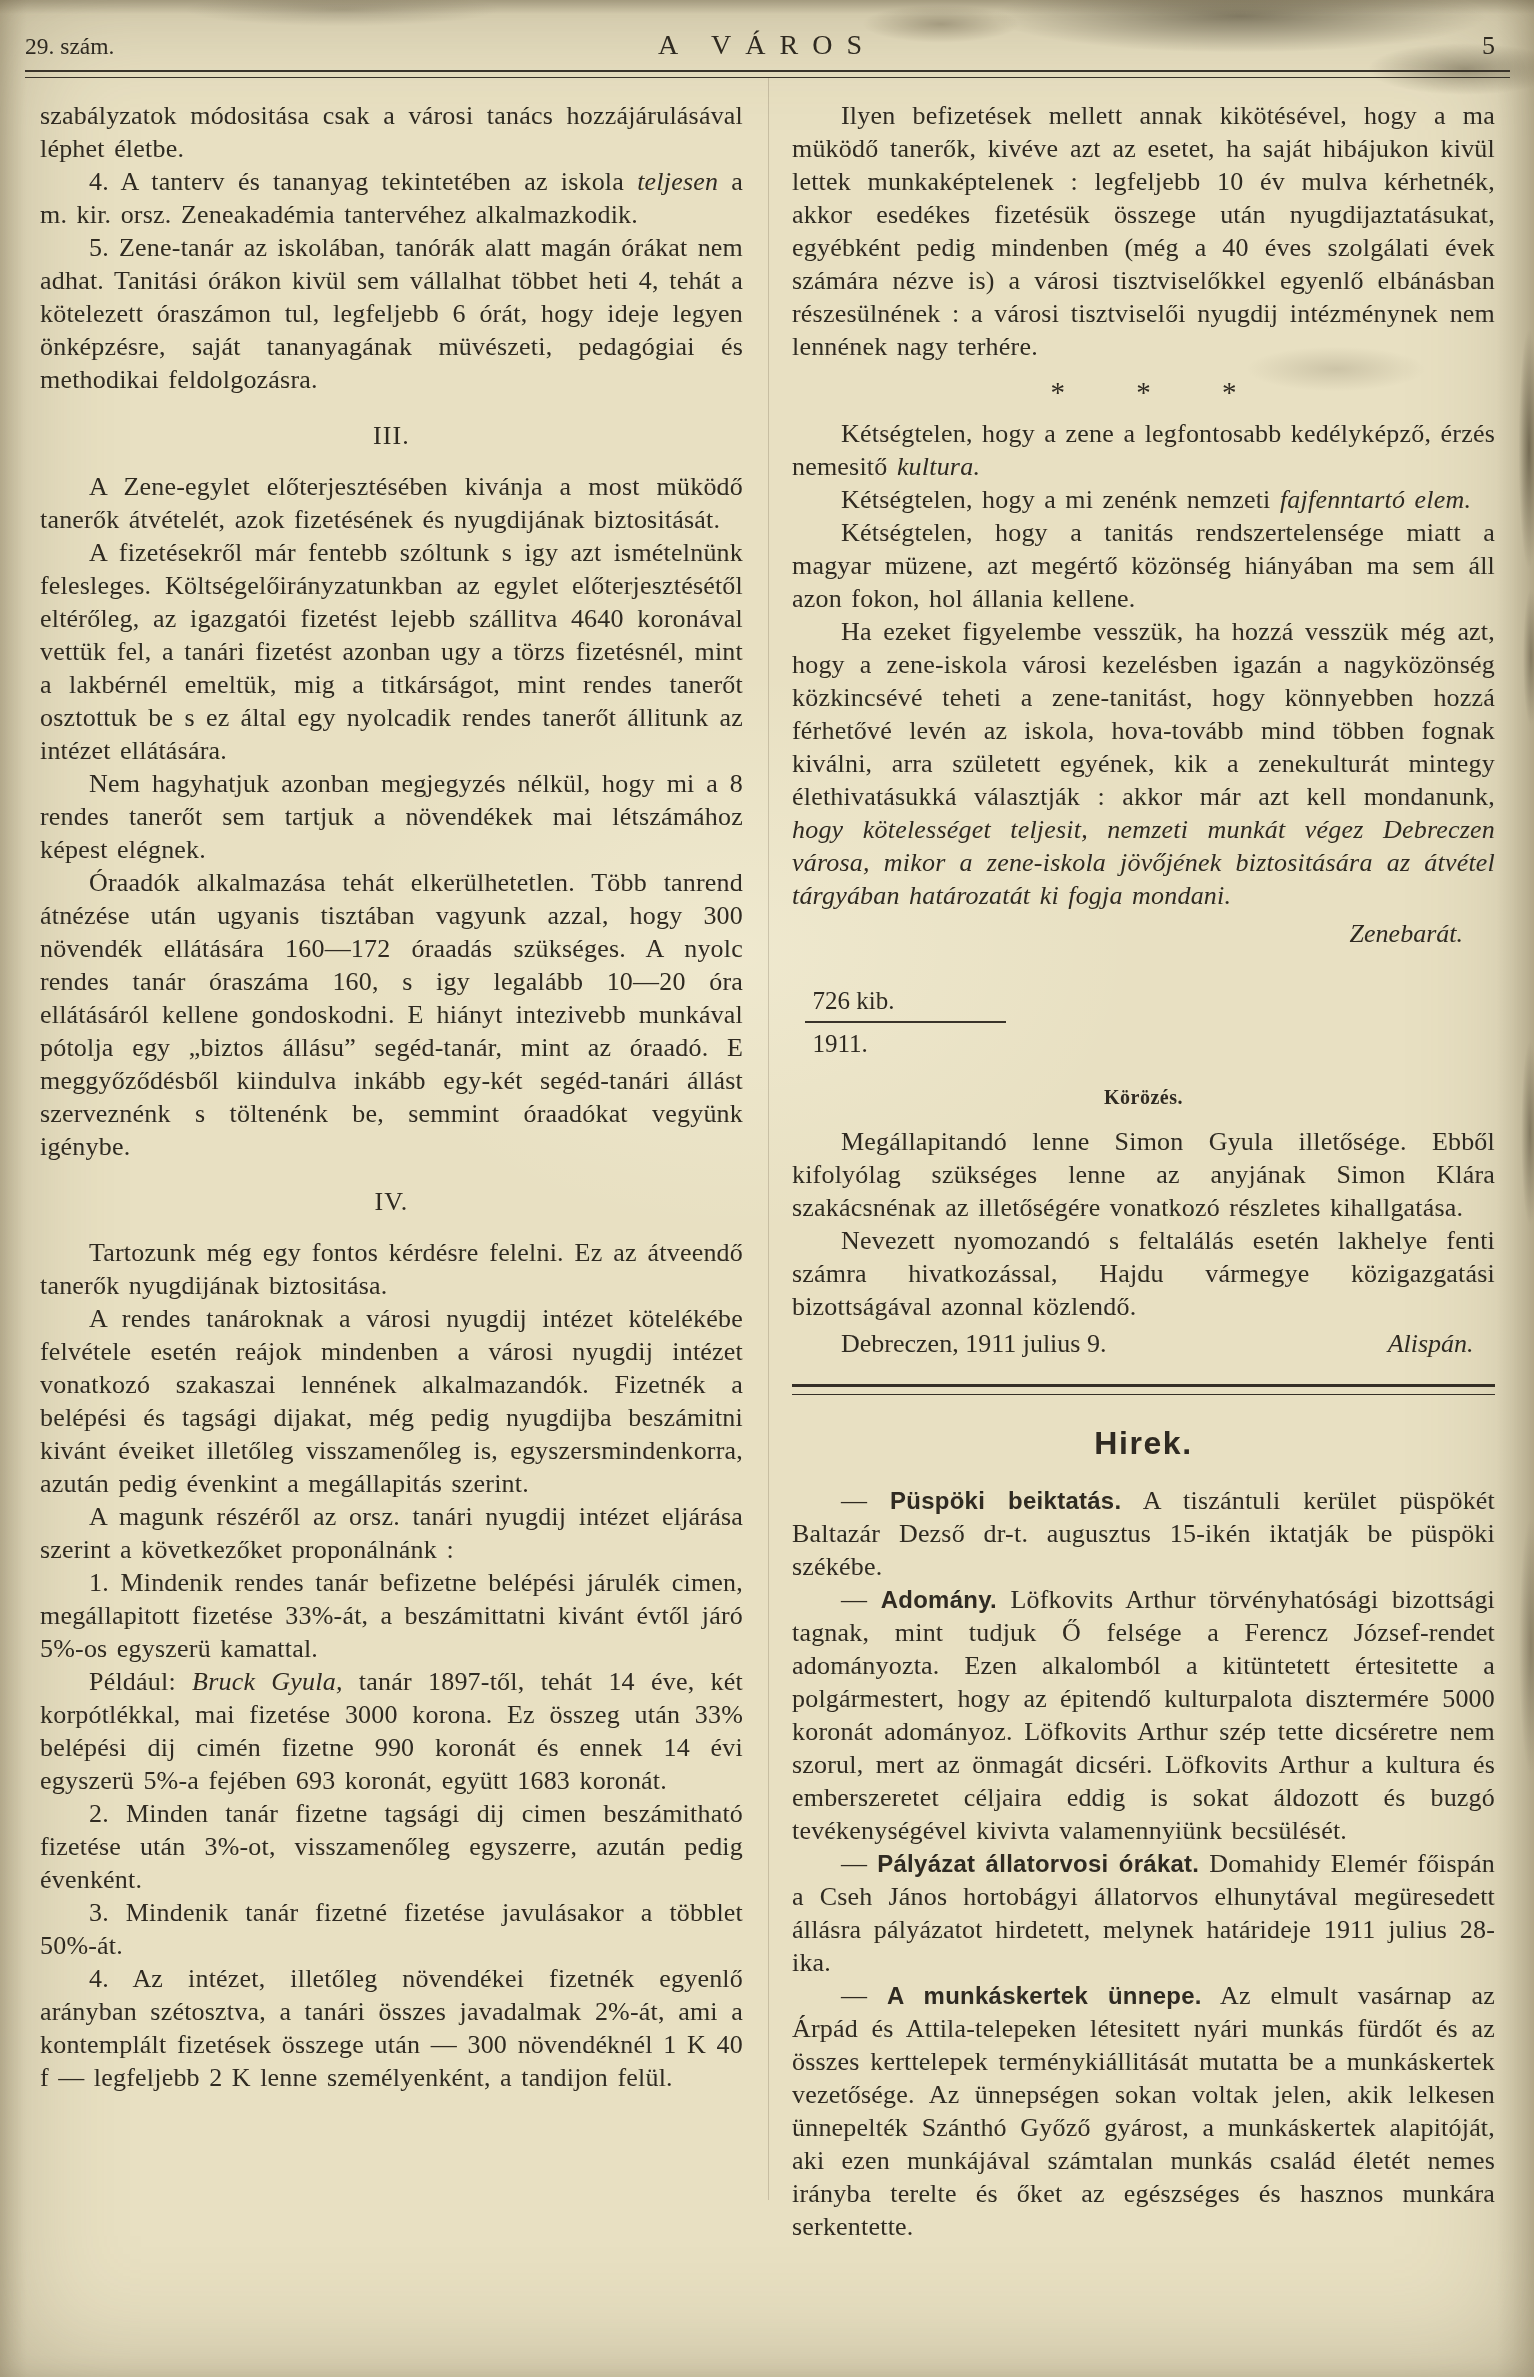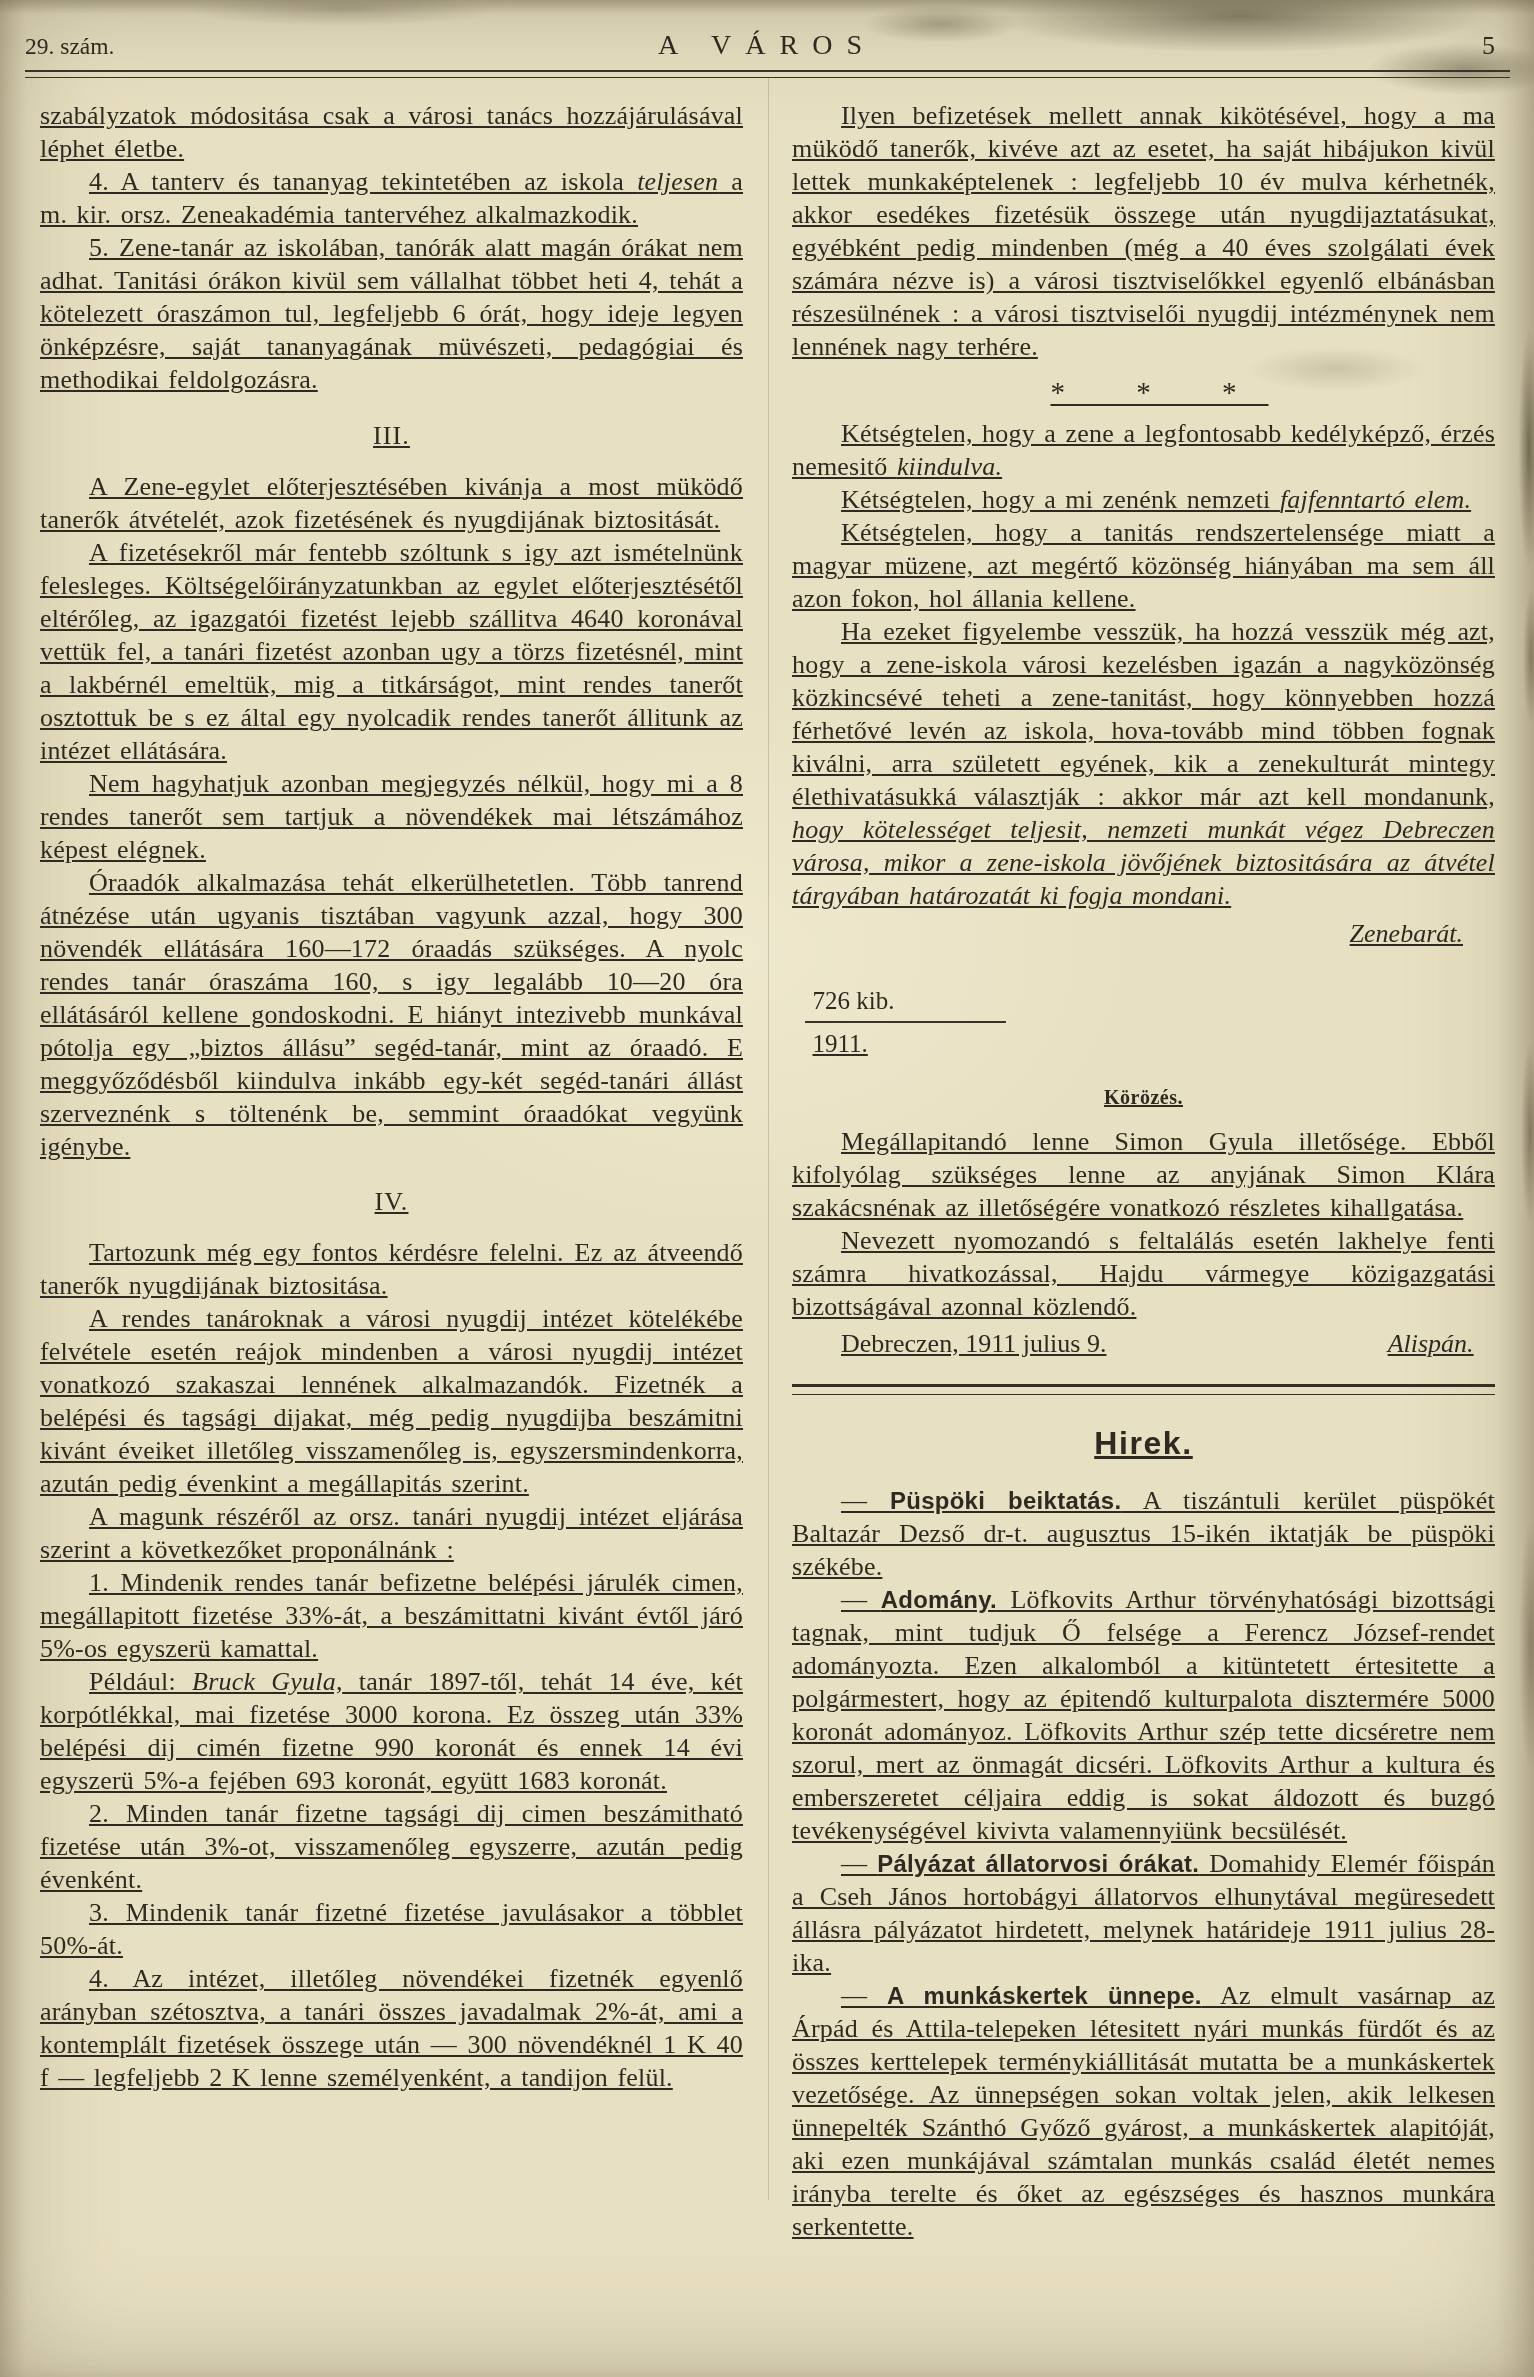--- a/index.html
+++ b/index.html
@@ -42,21 +42,20 @@
     margin:8.6px 24.6px 0 24.6px;
     border-top:2.7px solid #39332a;
     border-bottom:1.1px solid #39332a;
     height:5.3px;
   }
   .columns{
     position:relative;
     display:flex;
     gap:49px;
     padding:21.4px 40px 0 40px;
-    text-decoration:underline;
   }
   .columns::before{
     content:"";
     position:absolute;
     top:0; bottom:43px; left:50%;
     width:1.1px;
     background:rgba(80,70,50,0.22);
   }
   .col{flex:1;min-width:0;}
   .para{
@@ -166,21 +165,21 @@
       <p class="para"><span>1. Mindenik rendes tanár befizetne belépési járulék cimen, megállapitott fizetése 33%-át, a beszámittatni kivánt évtől járó 5%-os egyszerü kamattal.</span></p>
       <p class="para"><span>Például: </span><span class="seg-italic">Bruck Gyula,</span><span> tanár 1897-től, tehát 14 éve, két korpótlékkal, mai fizetése 3000 korona. Ez összeg után 33% belépési dij cimén fizetne 990 koronát és ennek 14 évi egyszerü 5%-a fejében 693 koronát, együtt 1683 koronát.</span></p>
       <p class="para"><span>2. Minden tanár fizetne tagsági dij cimen beszámitható fizetése után 3%-ot, visszamenőleg egyszerre, azután pedig évenként.</span></p>
       <p class="para"><span>3. Mindenik tanár fizetné fizetése javulásakor a többlet 50%-át.</span></p>
       <p class="para"><span>4. Az intézet, illetőleg növendékei fizetnék egyenlő arányban szétosztva, a tanári összes javadalmak 2%-át, ami a kontemplált fizetések összege után — 300 növendéknél 1 K 40 f — legfeljebb 2 K lenne személyenként, a tandijon felül.</span></p>
     </section>
 
     <section class="col">
       <p class="para"><span>Ilyen befizetések mellett annak kikötésével, hogy a ma müködő tanerők, kivéve azt az esetet, ha saját hibájukon kivül lettek munkaképtelenek : legfeljebb 10 év mulva kérhetnék, akkor esedékes fizetésük összege után nyugdijaztatásukat, egyébként pedig mindenben (még a 40 éves szolgálati évek számára nézve is) a városi tisztviselőkkel egyenlő elbánásban részesülnének : a városi tisztviselői nyugdij intézménynek nem lennének nagy terhére.</span></p>
       <div class="stars">* * *</div>
-      <p class="para"><span>Kétségtelen, hogy a zene a legfontosabb kedélyképző, érzés nemesitő </span><span class="seg-italic">kiindulva.</span></p>
+      <p class="para"><span>Kétségtelen, hogy a zene a legfontosabb kedélyképző, érzés nemesitő </span><span class="seg-italic">kultura.</span></p>
       <p class="para"><span>Kétségtelen, hogy a mi zenénk nemzeti </span><span class="seg-italic">fajfenntartó elem.</span></p>
       <p class="para"><span>Kétségtelen, hogy a tanitás rendszertelensége miatt a magyar müzene, azt megértő közönség hiányában ma sem áll azon fokon, hol állania kellene.</span></p>
       <p class="para"><span>Ha ezeket figyelembe vesszük, ha hozzá vesszük még azt, hogy a zene-iskola városi kezelésben igazán a nagyközönség közkincsévé teheti a zene-tanitást, hogy könnyebben hozzá férhetővé levén az iskola, hova-tovább mind többen fognak kiválni, arra született egyének, kik a zenekulturát mintegy élethivatásukká választják : akkor már azt kell mondanunk, </span><span class="seg-italic">hogy kötelességet teljesit, nemzeti munkát végez Debreczen városa, mikor a zene-iskola jövőjének biztositására az átvétel tárgyában határozatát ki fogja mondani.</span></p>
       <p class="signature">Zenebarát.</p>
       <div class="fileref">
         <span class="fileref-number">726 kib.</span>
         <div class="fileref-year">1911.</div>
       </div>
       <h2 class="article-head">Körözés.</h2>
       <p class="para"><span>Megállapitandó lenne Simon Gyula illetősége. Ebből kifolyólag szükséges lenne az anyjának Simon Klára szakácsnénak az illetőségére vonatkozó részletes kihallgatása.</span></p>

